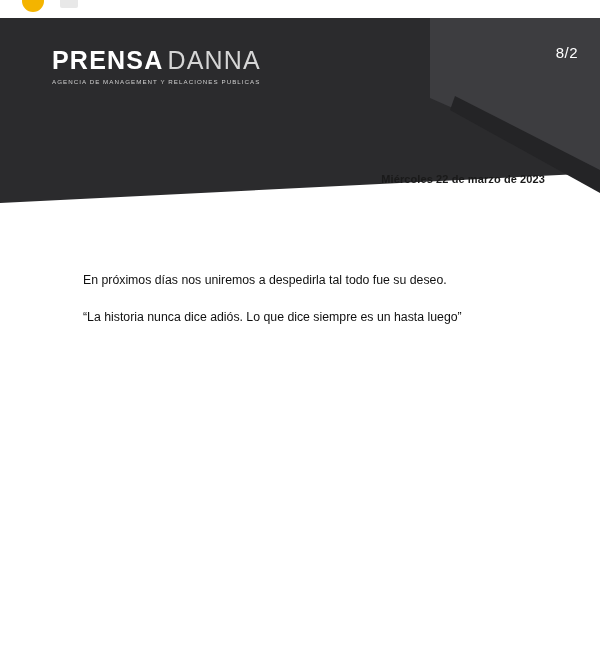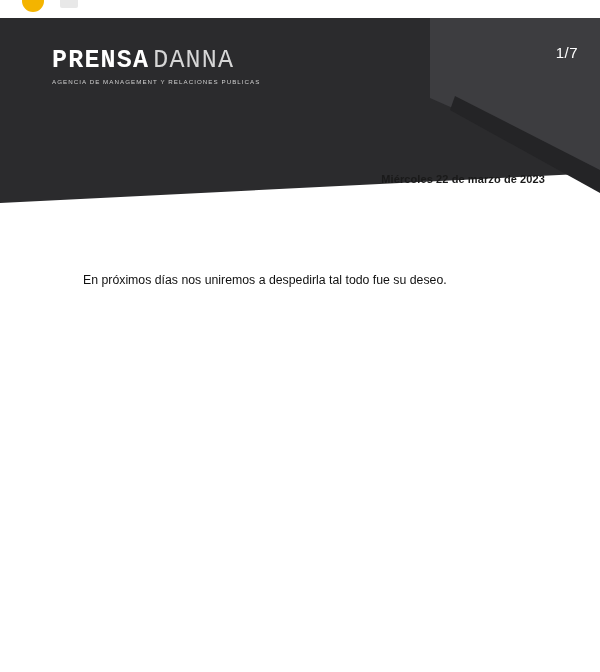--- a/index.html
+++ b/index.html
@@ -87,21 +87,20 @@
     position: absolute;
     left: 52px;
     top: 30px;
     color: #ffffff;
   }
   .logo-main {
     font-size: 25px;
     letter-spacing: 1.2px;
     line-height: 1;
     white-space: nowrap;
-    font-family: Liberation Mono, monospace;
   }
   .logo-main .bold {
     font-weight: bold;
     color: #ffffff;
   }
   .logo-main .light {
     font-weight: 300;
     color: #d6d6d6;
     margin-left: 4px;
   }
@@ -166,21 +165,22 @@
   <div class="header-band-light"></div>
   <div class="header-band-notch"></div>
 
   <div class="logo">
     <div class="logo-main">
       <span class="bold">PRENSA</span><span class="light">DANNA</span>
     </div>
     <div class="logo-sub">AGENCIA DE MANAGEMENT Y RELACIONES PUBLICAS</div>
   </div>
 
-  <div class="page-counter">1/7</div>
+  <div class="page-counter">8/2</div>
 
   <div class="date-line">Miércoles 22 de marzo de 2023</div>
 
   <div class="body-copy">
     <p>En próximos días nos uniremos a despedirla tal todo fue su deseo.</p>
+    <p>“La historia nunca dice adiós. Lo que dice siempre es un hasta luego”</p>
   </div>
 
 </div>
 
 </body></html>

